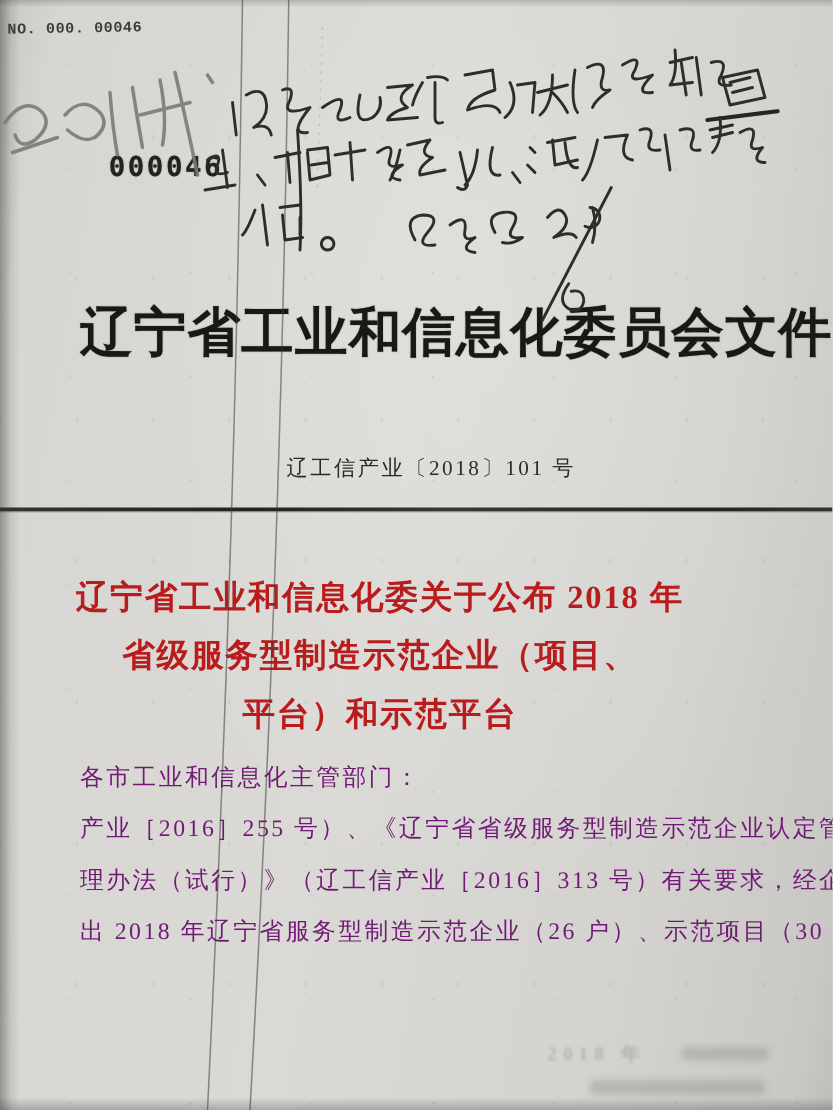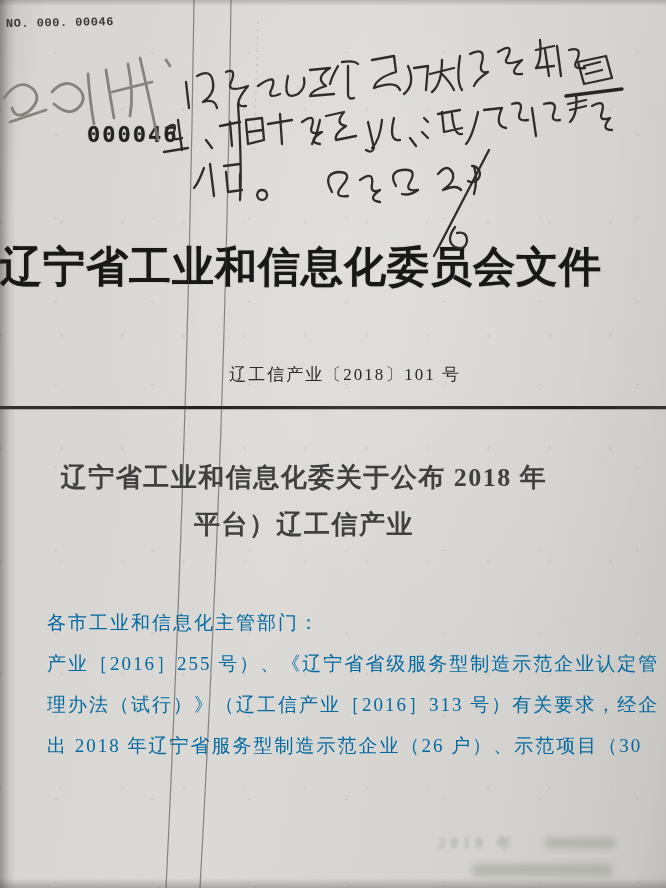--- a/index.html
+++ b/index.html
@@ -41,43 +41,43 @@
     font-size:12px;font-weight:bold;color:#3b3b38;letter-spacing:0.5px;
     transform:rotate(-1deg);
   }
   .stamp{
     position:absolute;left:87px;top:122px;
     font-family:"DejaVu Sans Mono", monospace;
     font-size:22px;font-weight:bold;color:#222220;letter-spacing:2px;
     text-shadow:0 0 1px rgba(30,30,28,0.6);
   }
   .issuer{
-    position:absolute;left:0;top:238px;width:588px;
+    position:absolute;left:0;top:238px;width:666px;
     text-align:right;font-weight:bold;font-size:42px;line-height:58px;
     color:#181816;letter-spacing:1px;white-space:nowrap;
     text-shadow:0 0 1px rgba(20,20,18,0.5);
   }
   .docnum{
     position:absolute;left:0;top:363px;width:666px;text-align:center;
     font-size:17px;color:#2a2a27;letter-spacing:2px;
     transform:translateX(12px);white-space:nowrap;
   }
   .rule{
     position:absolute;left:0;top:406px;width:666px;height:3px;
     background:linear-gradient(to right, #35332f 0%, #24231f 30%, #3a3833 55%, #24231f 85%, #35332f 100%);
     box-shadow:0 1px 0 rgba(40,40,36,0.25);
   }
   .notice-title{
     position:absolute;left:0;top:454px;width:608px;text-align:center;
-    font-weight:bold;font-size:26px;line-height:47px;color:#404040;
+    font-weight:bold;font-size:26px;line-height:47px;color:#b91c1c;
     letter-spacing:1.5px;
   }
   .body-text{
-    position:absolute;left:47px;top:602px;width:580px;
-    font-size:19px;line-height:41px;color:#0369a1;
+    position:absolute;left:64px;top:602px;width:580px;
+    font-size:19px;line-height:41px;color:#701a75;
     letter-spacing:2px;white-space:nowrap;
   }
   .body-text .indent{padding-left:44px;}
   .bleed{
     position:absolute;color:#7d837b;font-weight:bold;
     filter:blur(1.4px);opacity:0.38;letter-spacing:5px;font-size:15px;
     white-space:nowrap;
   }
   .bleed-1{left:438px;top:834px;width:200px;}
   .smudge{
@@ -102,21 +102,22 @@
 
 <div class="serial">NO. 000. 00046</div>
 <div class="stamp">000046</div>
 
 <div class="issuer">辽宁省工业和信息化委员会文件</div>
 <div class="docnum">辽工信产业〔2018〕101 号</div>
 <div class="rule"></div>
 
 <div class="notice-title">
   <div>辽宁省工业和信息化委关于公布 2018 年</div>
-  <div>平台）辽工信产业</div>
+  <div>省级服务型制造示范企业（项目、</div>
+  <div>平台）和示范平台</div>
 </div>
 
 <div class="body-text">
   <div>各市工业和信息化主管部门：</div>
   <div>产业［2016］255 号）、《辽宁省省级服务型制造示范企业认定管</div>
   <div>理办法（试行）》（辽工信产业［2016］313 号）有关要求，经企</div>
   <div>出 2018 年辽宁省服务型制造示范企业（26 户）、示范项目（30</div>
 </div>
 
 <div class="bleed bleed-1">2018 年</div>

